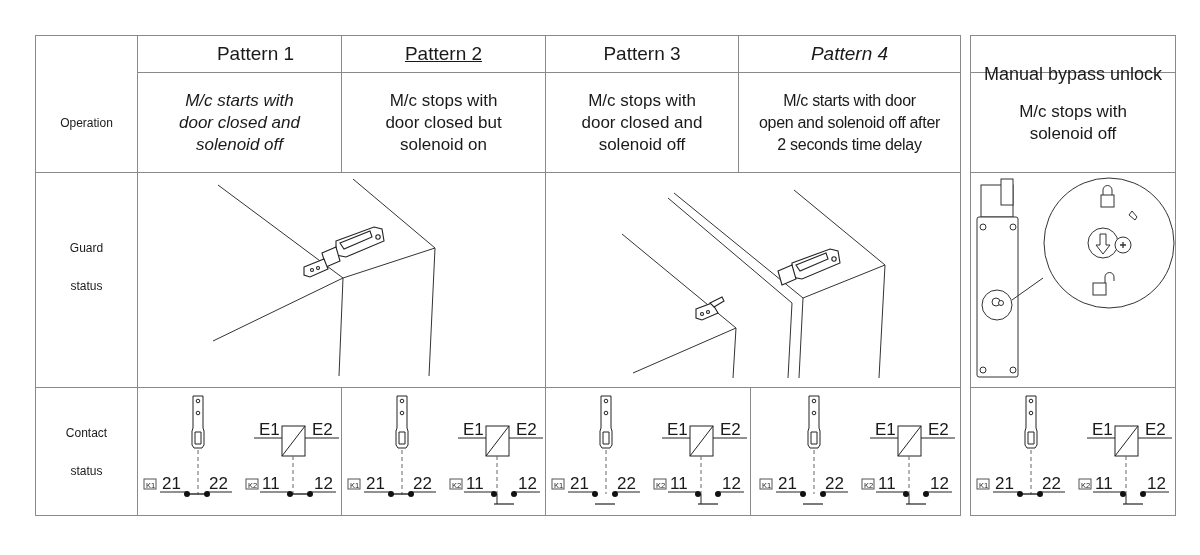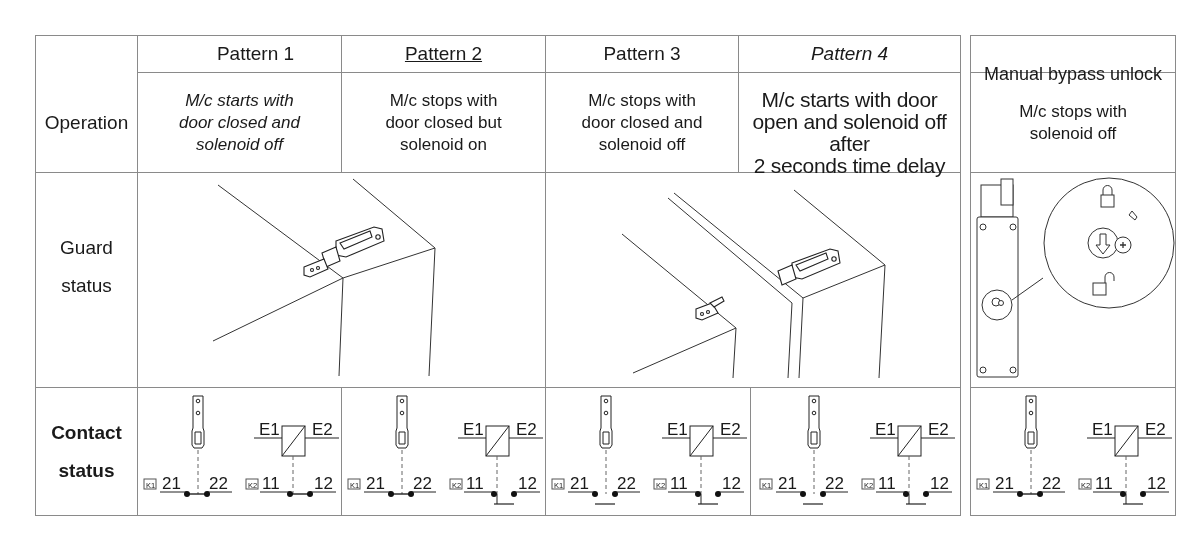--- a/index.html
+++ b/index.html
@@ -3,21 +3,21 @@
 <meta charset="utf-8">
 <style>
   html, body { margin: 0; padding: 0; background: #ffffff; }
   body { width: 1200px; height: 555px; position: relative; overflow: hidden;
          font-family: "Liberation Sans", sans-serif; color: #1a1a1a; }
   .abs { position: absolute; }
   .line { position: absolute; background: #8a8a8a; }
   .cell-text { position: absolute; display: flex; align-items: center; justify-content: center;
                text-align: center; font-size: 17px; line-height: 22px; }
   .hdr { font-size: 19px; }
-  .lbl { font-size: 19px; line-height: 38px; }
+  .lbl { font-size: 12px; line-height: 38px; }
   .op { white-space: pre-line; }
   svg text { font-family: "Liberation Sans", sans-serif; fill: #1a1a1a; }
 </style>
 </head>
 <body>
 
 <div>
 
   <div class="line" style="left:35px;top:35px;width:925px;height:1px;"></div>
   <div class="line" style="left:35px;top:515px;width:925px;height:1px;"></div>
@@ -42,39 +42,39 @@
   <div class="line" style="left:970px;top:35px;width:1px;height:481px;"></div>
   <div class="line" style="left:1175px;top:35px;width:1px;height:481px;"></div>
   <div class="line" style="left:970px;top:72px;width:205px;height:1px;"></div>
   <div class="line" style="left:970px;top:172px;width:205px;height:1px;"></div>
   <div class="line" style="left:970px;top:387px;width:205px;height:1px;"></div>
 </div>
 
 <div class="cell-text lbl" style="left:36px;top:73px;width:101px;height:99px;">Operation</div>
 <div class="cell-text lbl op" style="left:36px;top:160px;width:101px;height:214px;">Guard
 status</div>
-<div class="cell-text lbl op" style="left:36px;top:388px;width:101px;height:127px;font-weight:bold;">Contact
+<div class="cell-text lbl op" style="left:36px;top:388px;width:101px;height:127px;">Contact
 status</div>
 
 <div class="cell-text hdr" style="left:154px;top:36px;width:203px;height:36px;">Pattern 1</div>
 <div class="cell-text hdr" style="left:342px;top:36px;width:203px;height:36px;text-decoration:underline;">Pattern 2</div>
 <div class="cell-text hdr" style="left:546px;top:36px;width:192px;height:36px;text-align:right;">Pattern 3</div>
 <div class="cell-text hdr" style="left:739px;top:36px;width:221px;height:36px;font-style:italic;">Pattern 4</div>
 <div class="cell-text hdr" style="left:971px;top:44px;width:204px;height:36px;font-size:18px;margin-top:12px;">Manual bypass unlock</div>
 
 <div class="cell-text op" style="left:138px;top:73px;width:203px;height:99px;font-style:italic;">M/c starts with
 door closed and
 solenoid off</div>
 <div class="cell-text op" style="left:342px;top:73px;width:203px;height:99px;">M/c stops with
 door closed but
 solenoid on</div>
 <div class="cell-text op" style="left:546px;top:73px;width:192px;height:99px;">M/c stops with
 door closed and
 solenoid off</div>
-<div class="cell-text op" style="left:739px;top:83px;width:221px;height:99px;font-size:21px;letter-spacing:-0.3px;">M/c starts with door
+<div class="cell-text op" style="left:739px;top:73px;width:221px;height:99px;font-size:16px;letter-spacing:-0.3px;">M/c starts with door
 open and solenoid off after
 2 seconds time delay</div>
 <div class="cell-text op" style="left:971px;top:73px;width:204px;height:99px;">M/c stops with
 solenoid off</div>
 
 <svg class="abs" style="left:138px;top:173px;" width="407" height="214">
   <g stroke="#333" stroke-width="1" fill="none">
 
     <line x1="80" y1="12" x2="205" y2="105"></line>
     <line x1="215" y1="6" x2="297" y2="75"></line>

